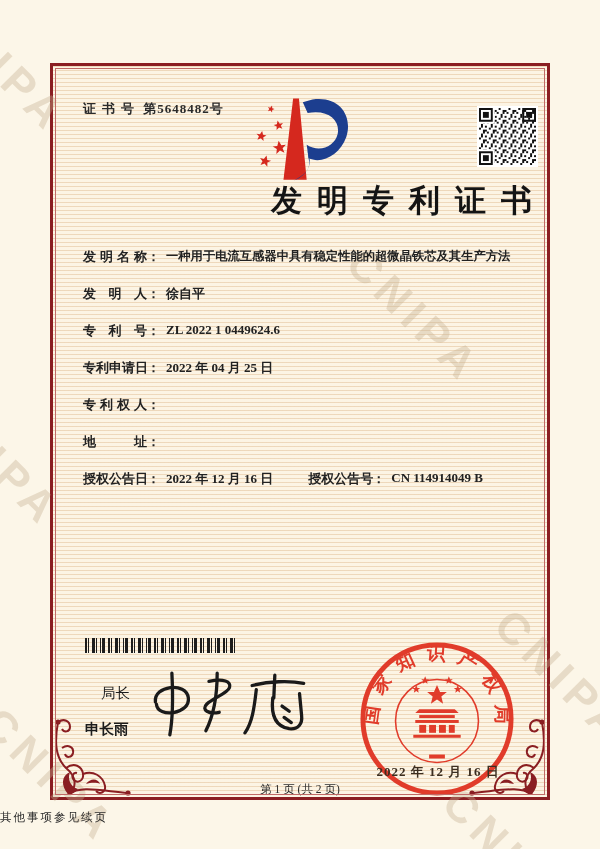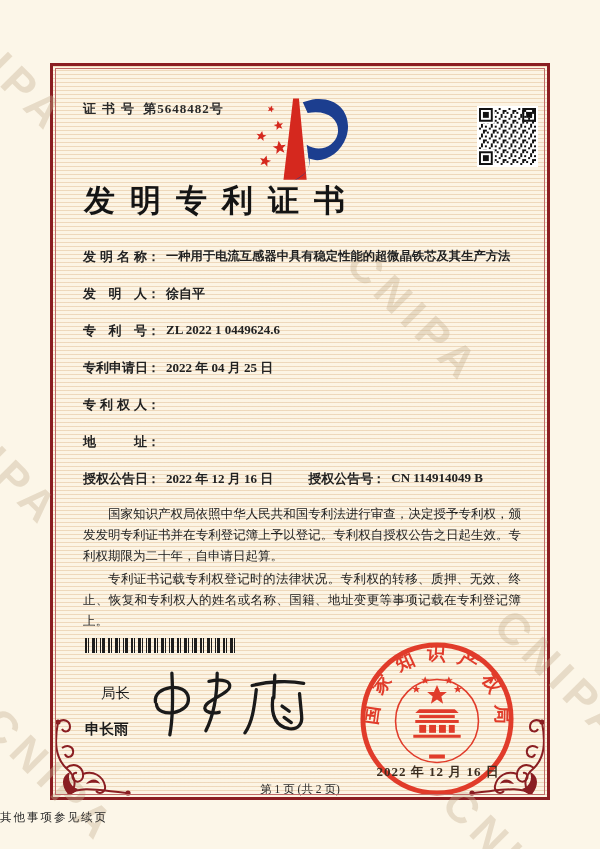--- a/index.html
+++ b/index.html
@@ -24,21 +24,21 @@
     position:absolute;z-index:1;font-family:"Liberation Sans",sans-serif;
     font-size:44px;font-weight:bold;letter-spacing:7px;color:rgba(196,176,144,.38);
     transform:rotate(45deg);transform-origin:left top;white-space:nowrap;
   }
   .cert-no{left:30px;top:34px;font-size:13px;font-weight:bold;color:#2b2b2b;}
   .cert-no .lab{letter-spacing:6px;margin-top:29px;}
   .cert-no .val{letter-spacing:1px;}
   .logo{left:186px;top:30px;width:116px;height:88px;}
   .qr{left:424px;top:40px;width:57px;height:57px;background:#fff;padding:2px;}
   .title{
-    left:16px;top:114px;width:100%;text-align:left;
+    left:0;top:114px;width:100%;text-align:right;
     font-size:31px;font-weight:bold;letter-spacing:15px;text-indent:15px;color:#141414;
   }
   .fields{left:30px;top:182px;width:440px;font-size:13px;}
   .row{height:37px;display:flex;align-items:flex-start;white-space:nowrap;}
   .flabel{display:inline-block;width:64px;text-align:justify;text-align-last:justify;font-weight:bold;}
   .colon{font-weight:bold;margin-right:6px;}
   .fvalue{font-weight:bold;}
   .fit{font-size:12.3px;text-align:center;}
   .pairgap{margin-left:35px;}
   .paras{left:30px;top:438px;width:438px;font-size:12.5px;line-height:21px;text-align:justify;}
@@ -164,24 +164,20 @@
       <div class="row">
         <span class="flabel">授权公告日</span>
           <span class="colon">：</span>
           <span class="fvalue">2022 年 12 月 16 日</span>
         <span class="flabel pairgap">授权公告号</span>
           <span class="colon">：</span>
           <span class="fvalue">CN 114914049 B</span>
       </div>
     </div>
 
-    <div class="paras">
-      <p>国家知识产权局依照中华人民共和国专利法进行审查，决定授予专利权，颁发发明专利证书并在专利登记簿上予以登记。专利权自授权公告之日起生效。专利权期限为二十年，自申请日起算。</p>
-      <p>专利证书记载专利权登记时的法律状况。专利权的转移、质押、无效、终止、恢复和专利权人的姓名或名称、国籍、地址变更等事项记载在专利登记簿上。</p>
-    </div>
 
     <div class="barcode"></div>
 
     <div class="role">局长</div>
     <div class="name">申长雨</div>
 
     <svg class="sig" viewBox="0 0 170 70">
       <g fill="none" stroke="#1a1a1a" stroke-width="3.2" stroke-linecap="round">
         <path d="M14,34 C12,18 44,14 46,30 C48,46 16,50 15,36"></path>
         <path d="M30,6 C31,26 31,50 28,66"></path>

